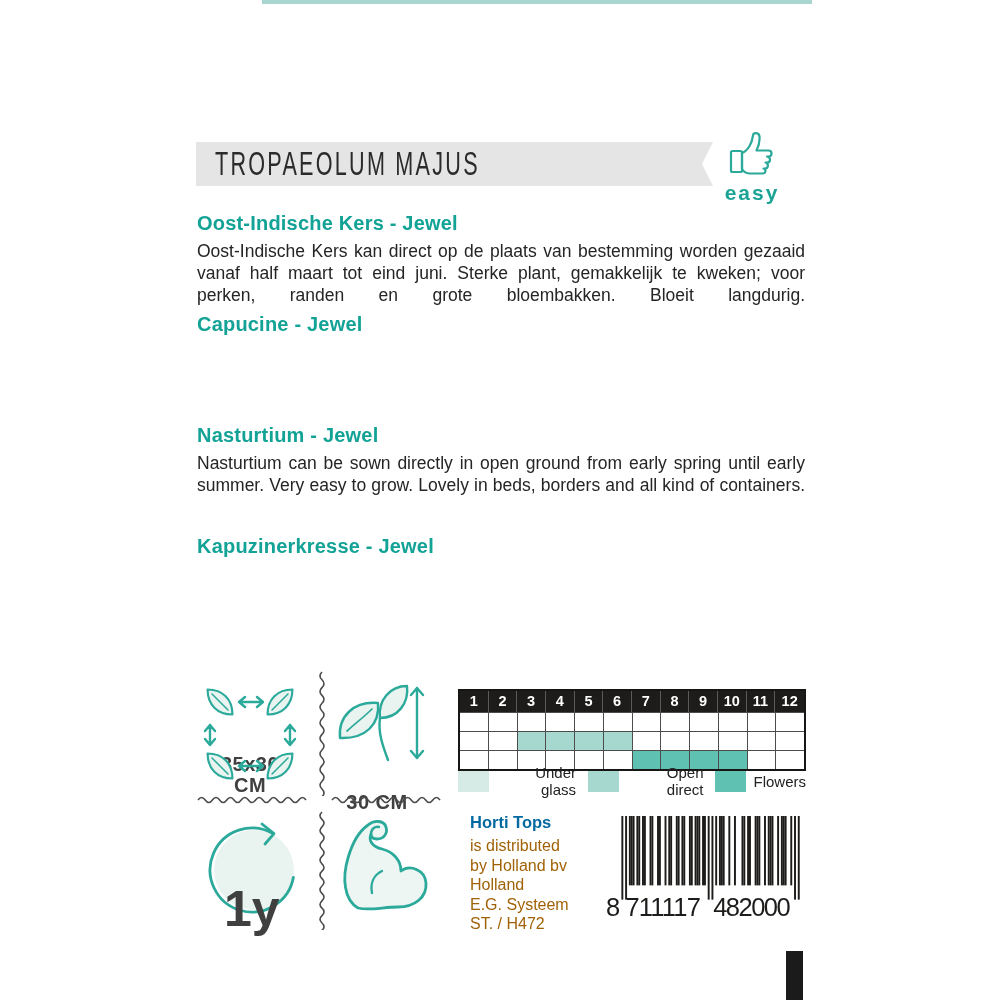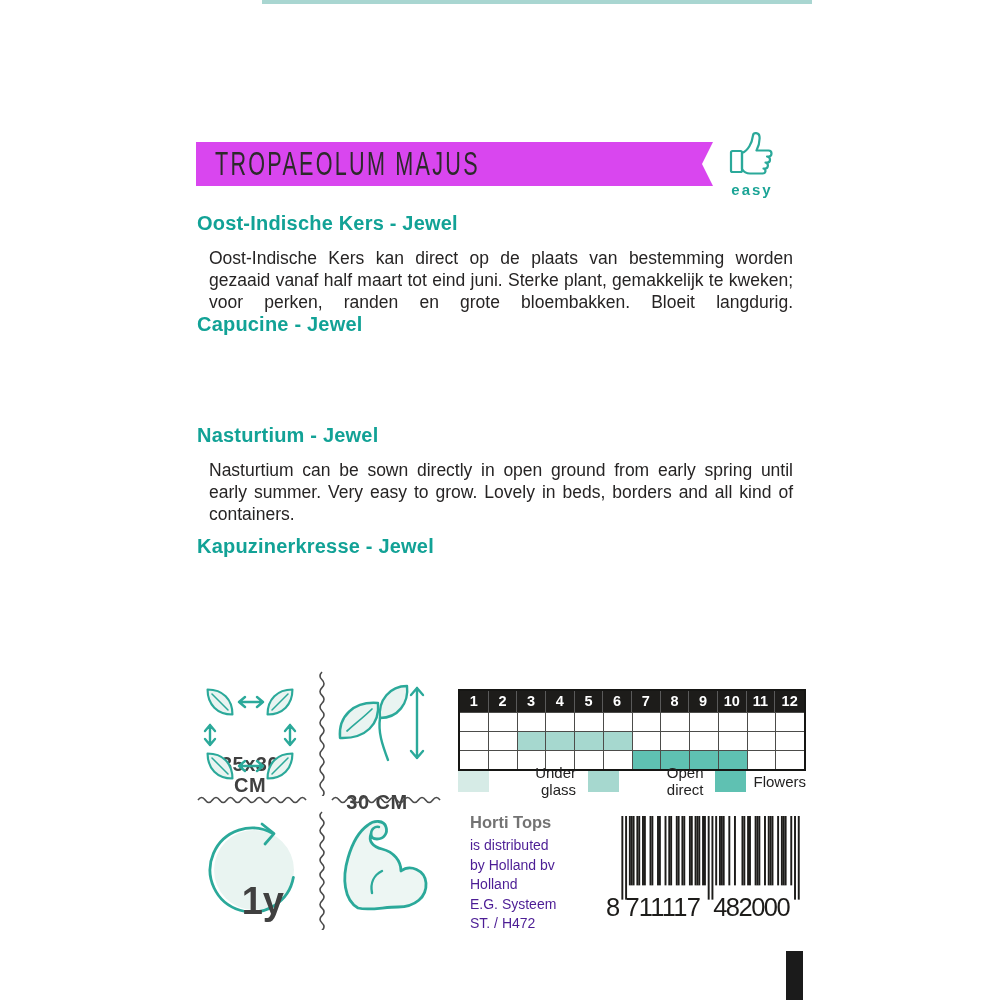--- a/index.html
+++ b/index.html
@@ -3,32 +3,32 @@
 <meta charset="utf-8">
 <style>
   html,body{margin:0;padding:0;background:#ffffff;}
   .page{position:relative;width:1000px;height:1000px;background:#ffffff;overflow:hidden;
         font-family:"Liberation Sans",sans-serif;color:#262424;}
   .abs{position:absolute;}
 
   .top-strip{left:262px;top:0;width:550px;height:4px;background:#a9d6d1;}
   .corner-mark{left:786px;top:951px;width:17px;height:49px;background:#1b1b1b;}
 
-  .title-band{left:196px;top:142px;width:517px;height:44px;background:#d946ef;
+  .title-band{left:196px;top:142px;width:517px;height:44px;background:#e5e5e5;
     clip-path:polygon(0 0,100% 0,calc(100% - 11px) 50%,100% 100%,0 100%);}
   .title-text{position:absolute;left:19px;top:50%;transform:translateY(-50%) scale(.9,1.38);
     transform-origin:left center;font-size:24px;font-weight:400;letter-spacing:2.5px;
     color:#2c2a2a;white-space:nowrap;}
 
   .easy-badge{left:722px;top:130px;width:60px;text-align:center;}
-  .easy-label{margin-top:1px;font-size:15px;font-weight:bold;letter-spacing:2px;color:#1ba496;}
+  .easy-label{margin-top:1px;font-size:21px;font-weight:bold;letter-spacing:2px;color:#1ba496;}
 
   .sec{position:absolute;left:197px;width:608px;}
   .sec h2{margin:0 0 5px 0;font-size:20px;font-weight:bold;color:#12a296;letter-spacing:.2px;}
-  .sec p{margin:12px;font-size:17.5px;line-height:22px;text-align:justify;color:#262424;}
+  .sec p{margin:0;font-size:17.5px;line-height:22px;text-align:justify;color:#262424;}
   .sec p::after{content:"";display:inline-block;width:100%;}
 
   .cal{left:458px;top:689px;width:348px;border:2px solid #161614;box-sizing:border-box;}
   .cal-months{display:grid;grid-template-columns:repeat(12,1fr);background:#1d1c1a;}
   .cal-months div{height:21px;line-height:21px;text-align:center;color:#fff;
     font-size:14.5px;font-weight:bold;border-right:1px solid #5a5a5a;}
   .cal-months div:last-child{border-right:none;}
   .cal-body{display:grid;grid-template-columns:repeat(12,1fr);grid-auto-rows:18px;gap:1px;
     background:#4c4c4a;border-top:1px solid #4c4c4a;}
   .cal-body div{background:#ffffff;}
@@ -40,22 +40,22 @@
   .legend-item + .legend-item{margin-left:12px;}
 
   .ic-teal{stroke:#2ba99a;fill:none;stroke-width:2.4;stroke-linecap:round;stroke-linejoin:round;}
   .ic-fill{fill:#e9f4f1;stroke:#2ba99a;stroke-width:2.4;stroke-linejoin:round;}
   .teal-bold{color:#404040;font-weight:bold;margin-top:32px;}
 
   .spec-text{font-size:20px;letter-spacing:.5px;line-height:21px;text-align:center;}
   .wavy{stroke:#4a4a4a;stroke-width:1.6;fill:none;}
 
   .dist{left:470px;top:813px;width:140px;}
-  .dist h3{margin:0 0 4px 0;font-size:16.5px;font-weight:bold;color:#737373;}
-  .dist div{font-size:14px;line-height:19.5px;color:#4c1d95;}
+  .dist h3{margin:0 0 4px 0;font-size:16.5px;font-weight:bold;color:#0369a1;}
+  .dist div{font-size:16px;line-height:19.5px;color:#a16207;}
 
   .barcode{left:606px;top:816px;width:196px;height:102px;}
 </style>
 </head>
 <body>
 
 <div class="page">
 
   <div class="abs top-strip"></div>
 
@@ -146,21 +146,21 @@
   <svg class="abs wavy" style="left:318px;top:810px" width="8" height="120" viewBox="0 0 8 120">
     <path d="M4 2 q-4 3.7 0 7.4 t0 7.4 t0 7.4 t0 7.4 t0 7.4 t0 7.4 t0 7.4 t0 7.4 t0 7.4 t0 7.4 t0 7.4 t0 7.4 t0 7.4 t0 7.4 t0 7.4 t0 7.4"></path>
     </svg>
 
   <div class="abs" style="left:202px;top:812px;width:100px;height:108px">
     <svg width="100" height="108" viewBox="0 0 100 108">
       <circle cx="52" cy="58" r="40" fill="#e9f4f1"></circle>
       <path class="ic-teal" style="stroke-width:2.8" d="M91.4 65.3 A42 42 0 1 1 71 21.6"></path>
       <path class="ic-teal" style="stroke-width:2.8" d="M60 12 L72 21.6 L63 32"></path>
     </svg>
-    <div class="abs teal-bold" style="left:22px;top:36px;width:60px;font-size:38px;text-align:right">1y</div>
+    <div class="abs teal-bold" style="left:22px;top:36px;width:60px;font-size:50px;text-align:left">1y</div>
   </div>
 
   <svg class="abs" style="left:332px;top:810px" width="100" height="112" viewBox="0 0 100 100">
     <path d="M26 92 C12 84 10 62 16 42 C20 28 26 16 36 9 C42 4 52 4 54 11 C56 17 52 23 45 23 C41 23 39 21 39 18 C36 25 41 31 50 33 C62 36 69 45 69 55 C78 48 93 54 94 67 C95 81 83 91 66 91 C52 91 37 95 26 92 Z" fill="#edf6f3" class="ic-teal" style="stroke-width:2.8;fill:#edf6f3"></path>
     <path class="ic-teal" style="stroke-width:2.4" d="M39 18 C39 13 43 10 47 11"></path>
     <path class="ic-teal" style="stroke-width:2.4" d="M50 55 C42 59 38 67 40 77"></path>
   </svg>
 
   <div class="abs cal">
     <div class="cal-months">

